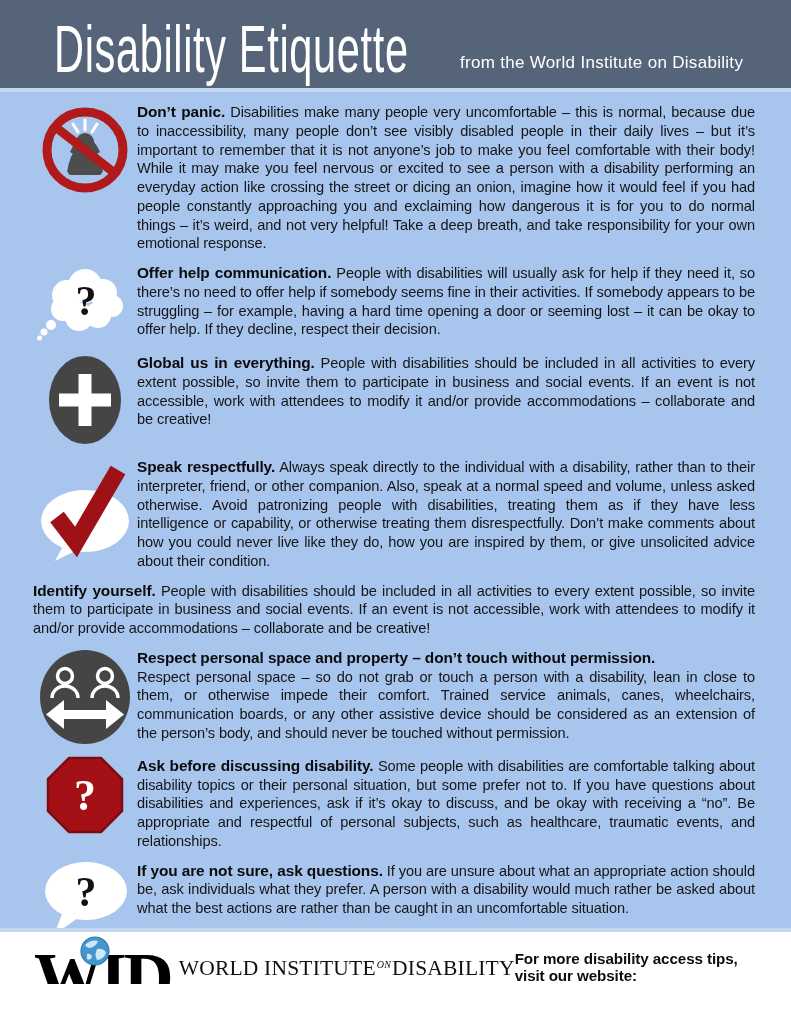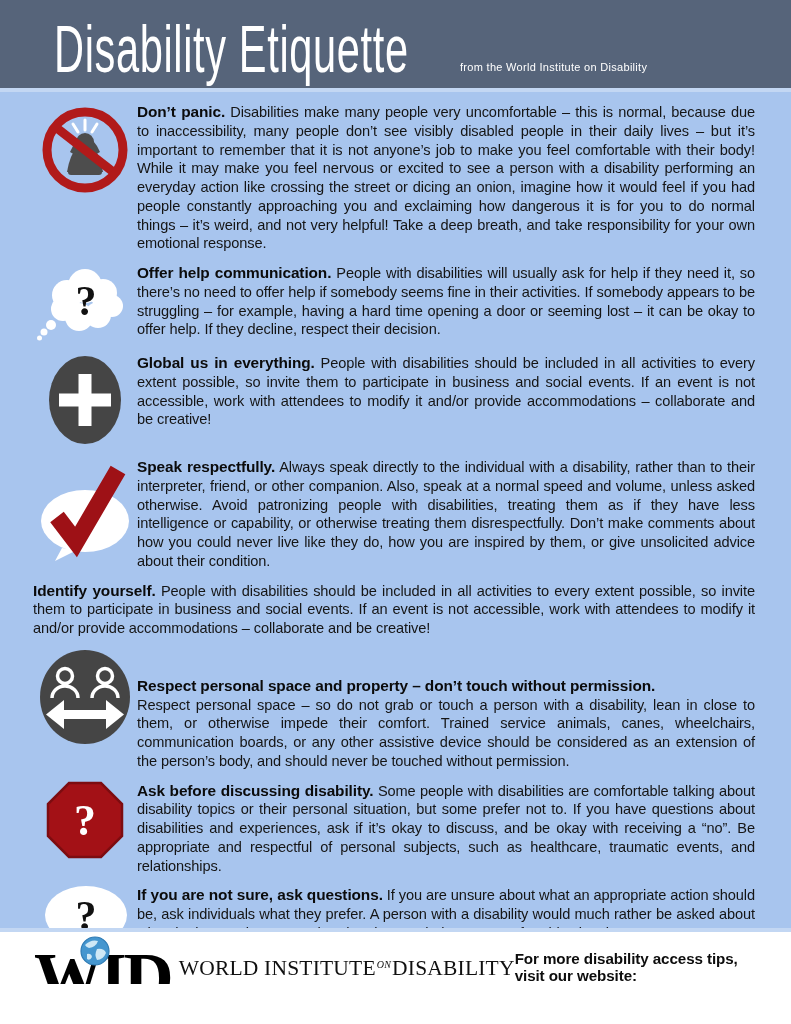--- a/index.html
+++ b/index.html
@@ -4,30 +4,30 @@
 <style>
   * { margin:0; padding:0; box-sizing:border-box; }
   body { background:#ffffff; font-family:"Liberation Sans", sans-serif; }
   .page { width:791px; height:984px; position:relative; overflow:hidden; background:#a8c5ee; margin:0 auto; }
 
   
   .hdr { height:88px; background:#56647a; position:relative; }
   .hdr h1 { position:absolute; left:54px; bottom:6px; color:#fff; font-weight:400;
             font-size:66px; line-height:1; white-space:nowrap;
             transform:scaleX(0.63); transform-origin:left bottom; letter-spacing:1px; }
-  .hdr .sub { position:absolute; left:460px; bottom:15px; color:#fff; font-size:11px; letter-spacing:0.3px; }
+  .hdr .sub { position:absolute; left:460px; bottom:15px; color:#fff; font-size:17px; letter-spacing:0.3px; }
 
   .strip { height:4px; background:#c3d7f3; }
 
   
   main { height:836px; padding:10px 36px 0 33px; overflow:hidden; }
   .row { display:flex; margin-bottom:10px; }
   .icon-col { flex:0 0 104px; display:flex; justify-content:center; align-items:flex-start; }
   .row p { flex:1; font-size:14.6px; line-height:1.285; color:#151515; text-align:justify; letter-spacing:-0.1px; }
-  .h { font-weight:bold; font-size:15.4px; color:#0b0b0b;margin-top:28px; }
+  .h { font-weight:bold; font-size:15.4px; color:#0b0b0b; }
   .h.block { display:block; text-align:left; }
 
   
   footer { height:92px; background:#fff; display:flex; padding:4px 28px 0 34px; }
   .logo { display:flex; align-items:flex-start; position:relative; }
   .widwrap { position:relative; }
   .wid { font-family:"Liberation Serif", serif; font-weight:700; font-size:69px; line-height:84px; letter-spacing:-3px; color:#000; }
   .globe { position:absolute; left:46px; top:0px; }
   .org { margin-left:8px; padding-top:20px; }
   .org-name { font-family:"Liberation Serif", serif; font-size:21.5px; color:#101010; white-space:nowrap; letter-spacing:0.2px; }

